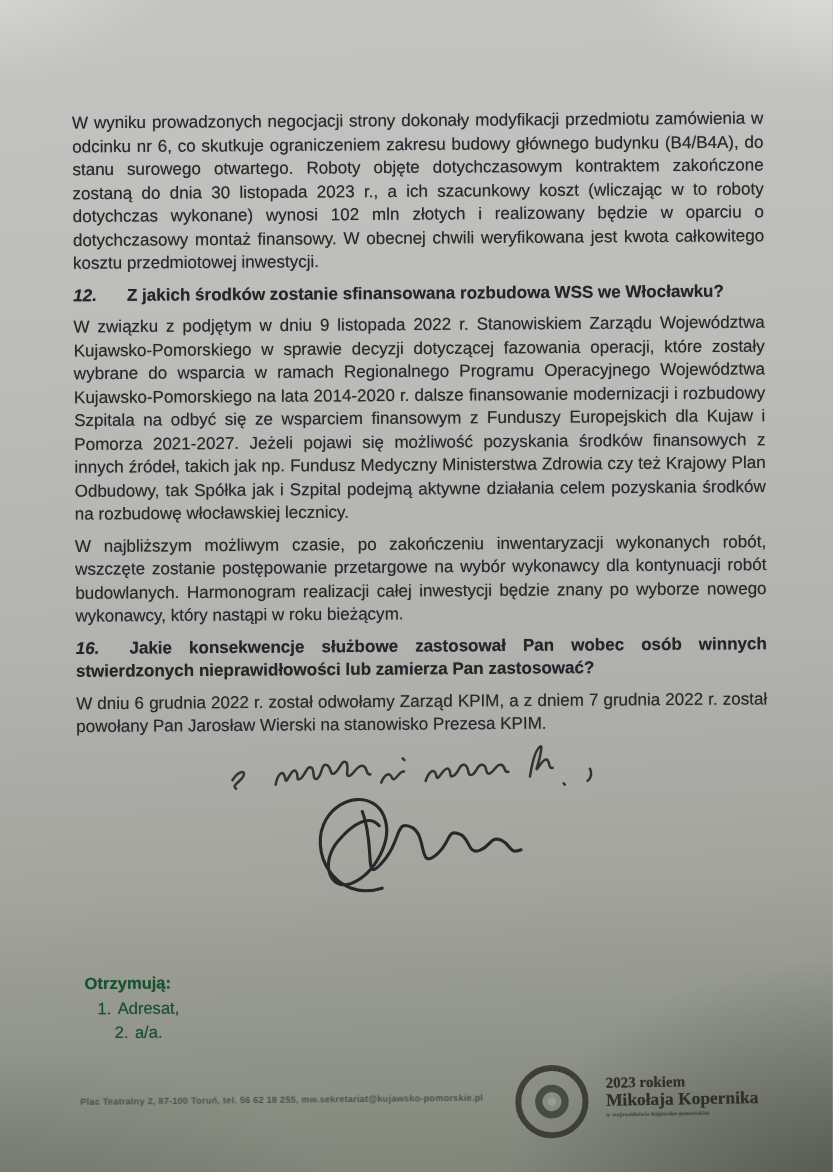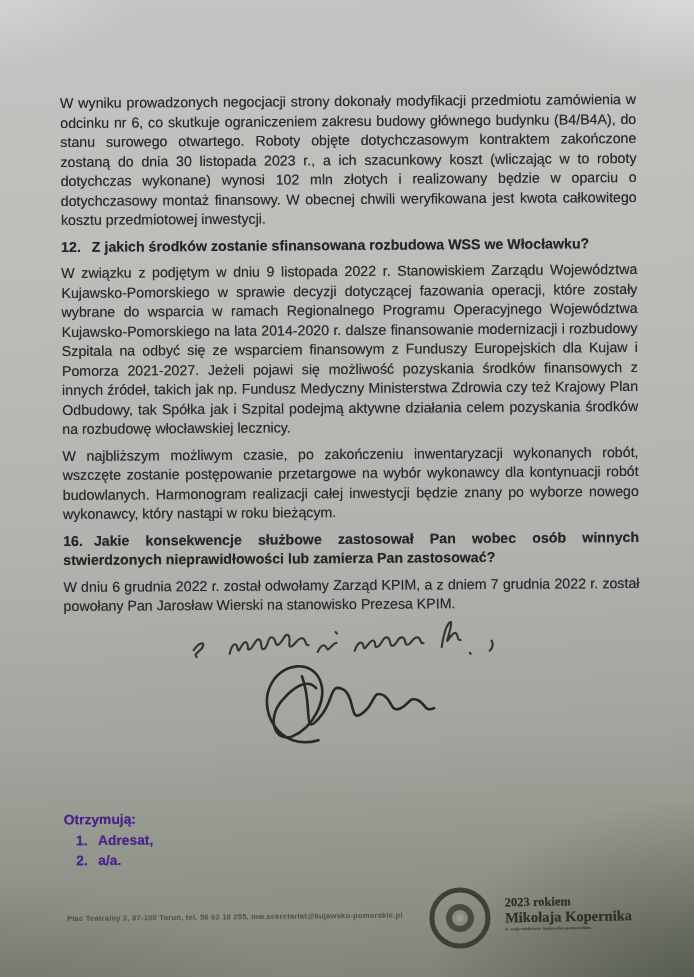--- a/index.html
+++ b/index.html
@@ -20,30 +20,31 @@
   .content{
     position:absolute;left:60px;top:94px;width:576px;
     transform:rotate(-0.4deg);transform-origin:left top;
     color:#26282c;
     font-size:14.2px;line-height:19.5px;
     text-shadow:0 0 0.7px rgba(45,47,50,0.55);
   }
   .content p{margin:0 0 7px 0;text-align:justify;}
   .content p.h{font-weight:700;color:#232529;}
   .content p:last-child{margin-bottom:0;}
-  .numlbl{display:inline-block;margin-right:11px;}
+  .numlbl{display:inline-block;margin-right:25px;font-style:italic;}
   .hand{position:absolute;left:150px;top:612px;transform:rotate(-0.5deg);}
   .hand svg{display:block;}
   .dist{
     position:absolute;left:64px;top:810px;
     transform:rotate(-0.5deg);
-    color:#4c1d95;font-size:13.8px;line-height:20.5px;font-weight:700;
+    color:#14532d;font-size:13.8px;line-height:20.5px;font-weight:700;
     text-shadow:0 0 0.7px rgba(45,47,50,0.5);
+    text-align:center;
   }
-  .dist .row{font-weight:700;}
+  .dist .row{font-weight:400;}
   .dist .row .n{display:inline-block;width:22px;margin-left:12px;}
   .footer-line{
     position:absolute;left:67px;top:912px;width:400px;
     transform:rotate(-0.6deg);
     font-size:7.6px;letter-spacing:0.2px;color:#41443c;font-weight:700;
     opacity:0.85;filter:blur(0.25px);
   }
   .seal{position:absolute;left:426px;top:884px;transform:rotate(-1deg);}
   .seal-text{
     position:absolute;left:505px;top:894px;width:160px;

